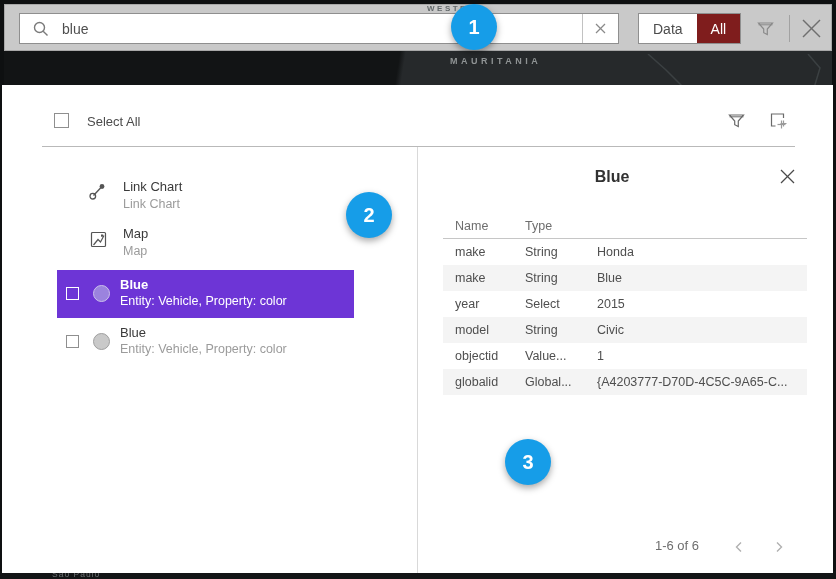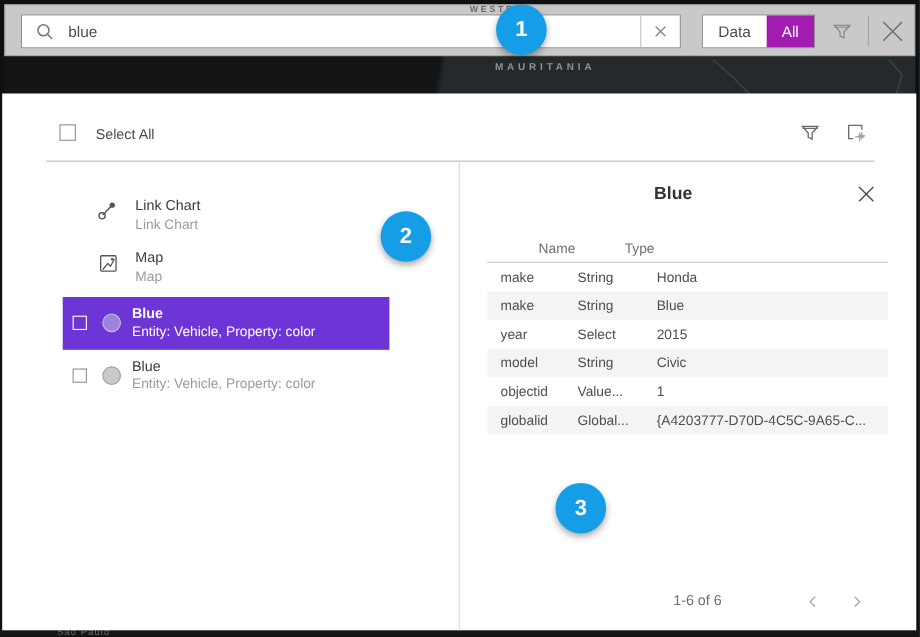--- a/index.html
+++ b/index.html
@@ -19,21 +19,21 @@
   
   .toolbar{position:absolute;left:4px;top:4px;width:828px;height:47px;background:#c9c9c9;
     border:1px solid #a8a8a8;z-index:5;}
   .search-box{position:absolute;left:14px;top:8px;width:600px;height:31px;background:#fff;
     border:1px solid #8f8f8f;display:flex;align-items:center;}
   .search-box .mag{margin-left:12px;flex:0 0 auto;display:flex;}
   .search-text{margin-left:12px;font-size:14px;color:#4f4f4f;flex:1;}
   .clear-btn{width:36px;height:100%;border-left:1px solid #c2c2c2;display:flex;align-items:center;justify-content:center;cursor:pointer;}
   .toggle-box{position:absolute;left:633px;top:8px;height:31px;background:#fff;border:1px solid #8f8f8f;display:flex;}
   .toggle-seg{padding:0 14px;display:flex;align-items:center;font-size:14px;color:#4c4c4c;cursor:pointer;}
-  .toggle-seg.active{background:#a21caf;color:#fff;}
+  .toggle-seg.active{background:#7f1d1d;color:#fff;}
   .tb-icon{position:absolute;top:13px;cursor:pointer;display:flex;}
   .tb-funnel{left:750px;}
   .tb-divider{position:absolute;left:784px;top:10px;width:1px;height:27px;background:#a2a2a2;}
   .tb-close{left:795px;top:12px;}
 
   
   .panel{position:absolute;left:2px;top:85px;width:831px;height:488px;background:#fff;z-index:3;}
   .checkbox{position:absolute;border:1px solid #8f8f8f;background:transparent;width:15px;height:15px;cursor:pointer;}
   .select-all-label{position:absolute;left:85px;top:29px;font-size:13px;color:#4c4c4c;}
   .panel-icon{position:absolute;cursor:pointer;display:flex;}
@@ -49,26 +49,26 @@
   .sel-row .item-sub{color:#fff;}
   .pt-circle{position:absolute;width:17px;height:17px;border-radius:50%;}
   .list-row{position:absolute;left:55px;width:297px;height:48px;cursor:pointer;}
 
   
   .detail-title{position:absolute;left:440px;top:83px;width:340px;text-align:center;
     font-size:16px;font-weight:bold;color:#323232;}
   .detail-close{position:absolute;left:777px;top:83px;cursor:pointer;display:flex;}
   .table{position:absolute;left:441px;top:128px;width:364px;}
   .trow{position:relative;width:364px;height:26px;line-height:26px;font-size:12.5px;color:#4f4f4f;}
-  .trow.head{color:#6e6e6e;border-bottom:1px solid #c6c6c6;text-align:right;}
+  .trow.head{color:#6e6e6e;border-bottom:1px solid #c6c6c6;}
   .trow.alt{background:#f4f4f4;}
   .c-name{position:absolute;left:12px;width:68px;overflow:hidden;white-space:nowrap;}
   .c-type{position:absolute;left:82px;width:70px;overflow:hidden;white-space:nowrap;}
   .c-value{position:absolute;left:154px;right:4px;overflow:hidden;white-space:nowrap;}
-  .pagination{position:absolute;left:610px;top:453px;width:130px;text-align:left;font-size:13px;color:#6e6e6e;}
+  .pagination{position:absolute;left:610px;top:453px;width:130px;text-align:center;font-size:13px;color:#6e6e6e;}
   .pg-chev{position:absolute;top:455px;cursor:pointer;display:flex;}
 
   
   .callout{position:absolute;width:46px;height:46px;border-radius:50%;background:#169DE8;
     color:#fff;font-size:20px;font-weight:bold;display:flex;align-items:center;justify-content:center;
     box-shadow:0 3px 7px rgba(0,0,0,.35);z-index:9;}
 </style>
 </head>
 <body>
 

